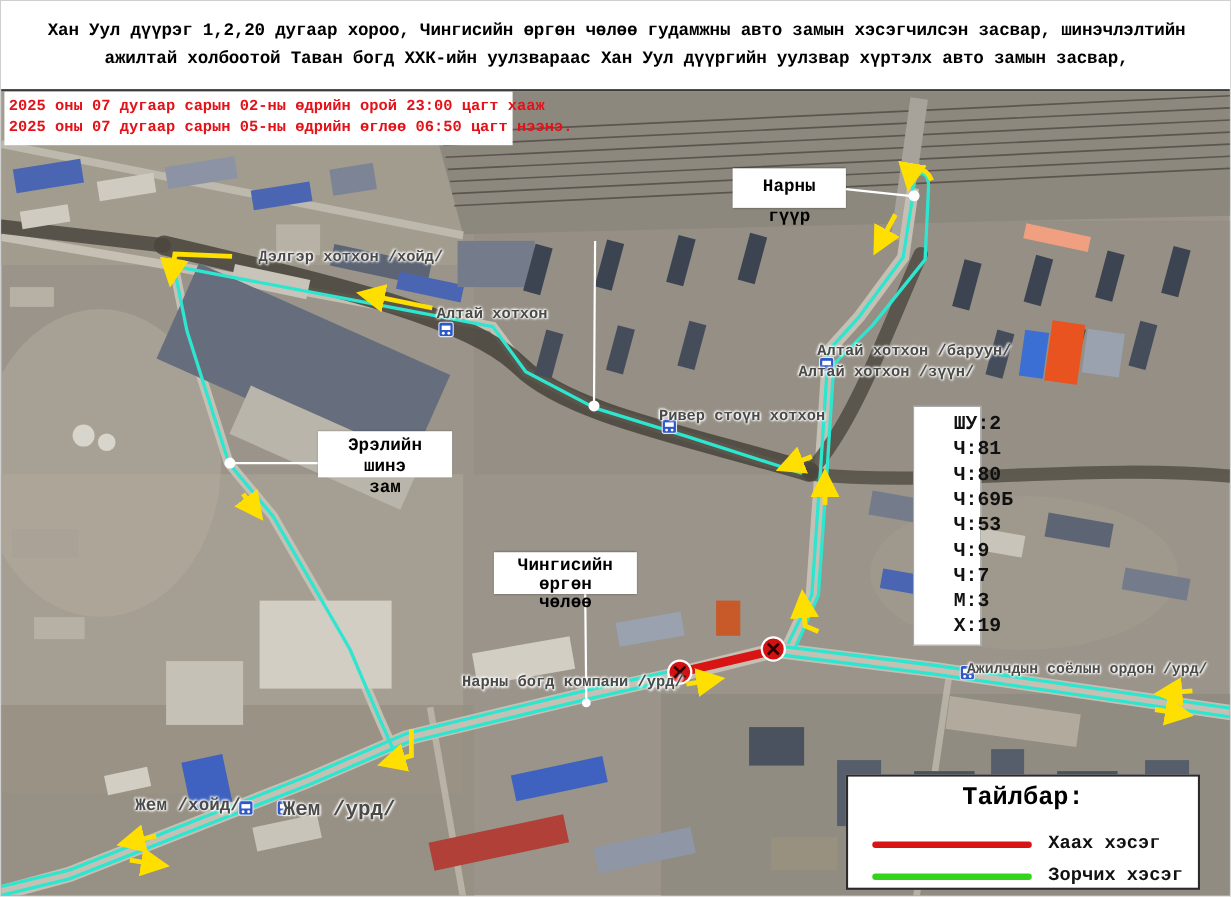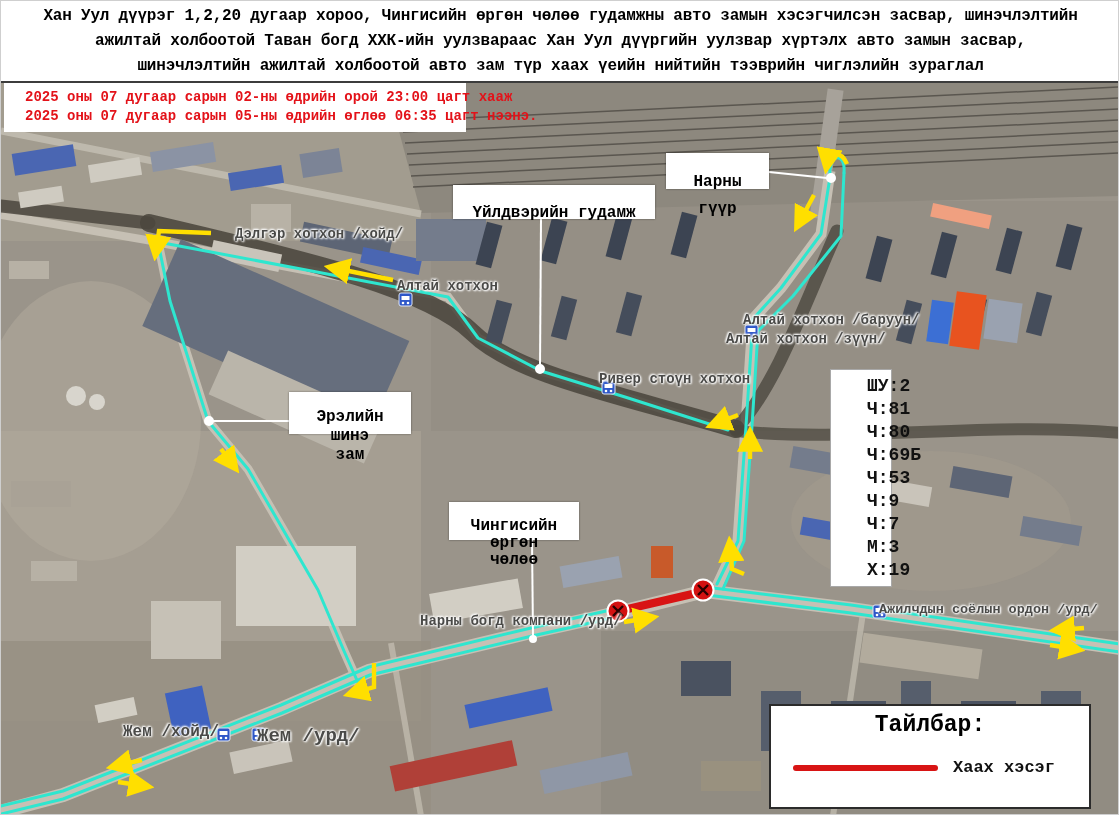--- a/index.html
+++ b/index.html
@@ -4,24 +4,24 @@
 <style>
   html,body{margin:0;padding:0;background:#ffffff;}
   #stage{position:relative;width:1119px;height:815px;overflow:hidden;background:#ffffff;
          font-family:Liberation Mono, monospace;border:1px solid #cfcfcf;box-sizing:border-box;}
   #map-svg{position:absolute;left:0;top:0;width:1119px;height:815px;}
   .header{position:absolute;left:0;top:0;width:1119px;height:80px;background:#ffffff;z-index:5;
           display:flex;flex-direction:column;justify-content:center;border-bottom:2px solid #3c3c3c;}
   .title-line{text-align:center;font-weight:bold;font-size:16px;line-height:25px;color:#000;
               letter-spacing:-0.2px;white-space:nowrap;}
   .overlay{position:absolute;z-index:4;}
-  .notice{left:3px;top:82px;width:462px;background:#ffffff;padding:5px 4px 6px 21px;box-sizing:border-box;}
+  .notice{left:3px;top:82px;width:462px;background:#ffffff;padding:5px 4px 6px 4px;box-sizing:border-box;}
   .notice div{color:#e31219;font-weight:bold;font-size:14px;line-height:19px;text-align:center;white-space:nowrap;}
   .callout{background:#ffffff;color:#000;font-weight:bold;font-size:16px;line-height:19px;
-           text-align:center;box-shadow:0 0 2px rgba(0,0,0,.45);padding:16px 6px;box-sizing:border-box;}
+           text-align:center;box-shadow:0 0 2px rgba(0,0,0,.45);padding:4px 6px;box-sizing:border-box;}
   .maplabel{position:absolute;z-index:3;color:#4a4a48;font-weight:bold;font-size:14px;white-space:nowrap;
             text-shadow:0 0 2px #fff, 0 0 3px #fff, 1px 1px 2px #fff, -1px -1px 2px #fff;}
   .bus-box{left:829px;top:368px;width:62px;height:218px;background:#ffffff;border:1px solid #a8a8a8;
            display:flex;flex-direction:column;justify-content:center;box-sizing:border-box;padding-left:36px;}
   .bus-box div{text-align:center;font-weight:bold;font-size:18px;line-height:23px;color:#111;}
   .legend{left:768px;top:703px;width:322px;height:105px;background:#ffffff;border:2px solid #2b2b2b;box-sizing:border-box;}
   .legend-title{text-align:center;font-weight:bold;font-size:23px;color:#000;margin-top:6px;}
   .legend-row{position:absolute;left:0;width:100%;height:20px;margin-top:12px;}
   .legend-line{position:absolute;left:22px;top:7px;width:145px;height:6px;border-radius:3px;}
   .legend-label{position:absolute;left:182px;top:0;font-weight:bold;font-size:17px;color:#111;white-space:nowrap;}
@@ -242,31 +242,29 @@
           <rect x="2.5" y="3" width="8" height="4" fill="#ffffff"></rect>
           <circle cx="4" cy="10" r="1.3" fill="#ffffff"></circle>
           <circle cx="9" cy="10" r="1.3" fill="#ffffff"></circle>
         </g>
     </g>
   </svg>
 
   <div class="header">
     <div class="title-line">Хан Уул дүүрэг 1,2,20 дугаар хороо, Чингисийн өргөн чөлөө гудамжны авто замын хэсэгчилсэн засвар, шинэчлэлтийн</div>
     <div class="title-line">ажилтай холбоотой Таван богд ХХК-ийн уулзвараас Хан Уул дүүргийн уулзвар хүртэлх авто замын засвар,</div>
-    <div class="title-line">шинэчлэлтийн ажилтай холбоотой авто зам түр хаах үеийн нийтийн тээврийн чиглэлийн зураглал</div>
   </div>
 
   <div class="overlay notice">
     <div>2025 оны 07 дугаар сарын 02-ны өдрийн орой 23:00 цагт хааж</div>
-    <div>2025 оны 07 дугаар сарын 05-ны өдрийн өглөө 06:35 цагт нээнэ.</div>
+    <div>2025 оны 07 дугаар сарын 05-ны өдрийн өглөө 06:50 цагт нээнэ.</div>
   </div>
 
   <div class="overlay callout" style="left:665px;top:152px;width:103px;height:36px;line-height:27px;">Нарны гүүр</div>
 
-  <div class="overlay callout" style="left:452px;top:184px;width:202px;height:34px;line-height:25px;">Үйлдвэрийн гудамж</div>
 
   <div class="overlay callout" style="left:288px;top:391px;width:122px;height:42px;">
     <div>Эрэлийн шинэ</div>
     <div>зам</div>
   </div>
 
   <div class="overlay callout" style="left:448px;top:501px;width:130px;height:38px;line-height:17px;">
     <div>Чингисийн өргөн</div>
     <div>чөлөө</div>
   </div>
@@ -292,15 +290,19 @@
     <div>М:3</div>
     <div>Х:19</div>
   </div>
 
   <div class="overlay legend">
     <div class="legend-title">Тайлбар:</div>
     <div class="legend-row" style="top:40px;">
       <div class="legend-line" style="background:#d81414;"></div>
       <div class="legend-label">Хаах хэсэг</div>
     </div>
+    <div class="legend-row" style="top:69px;">
+      <div class="legend-line" style="background:#35d41c;"></div>
+      <div class="legend-label">Зорчих хэсэг</div>
+    </div>
   </div>
 
 </div>
 
 </body></html>

